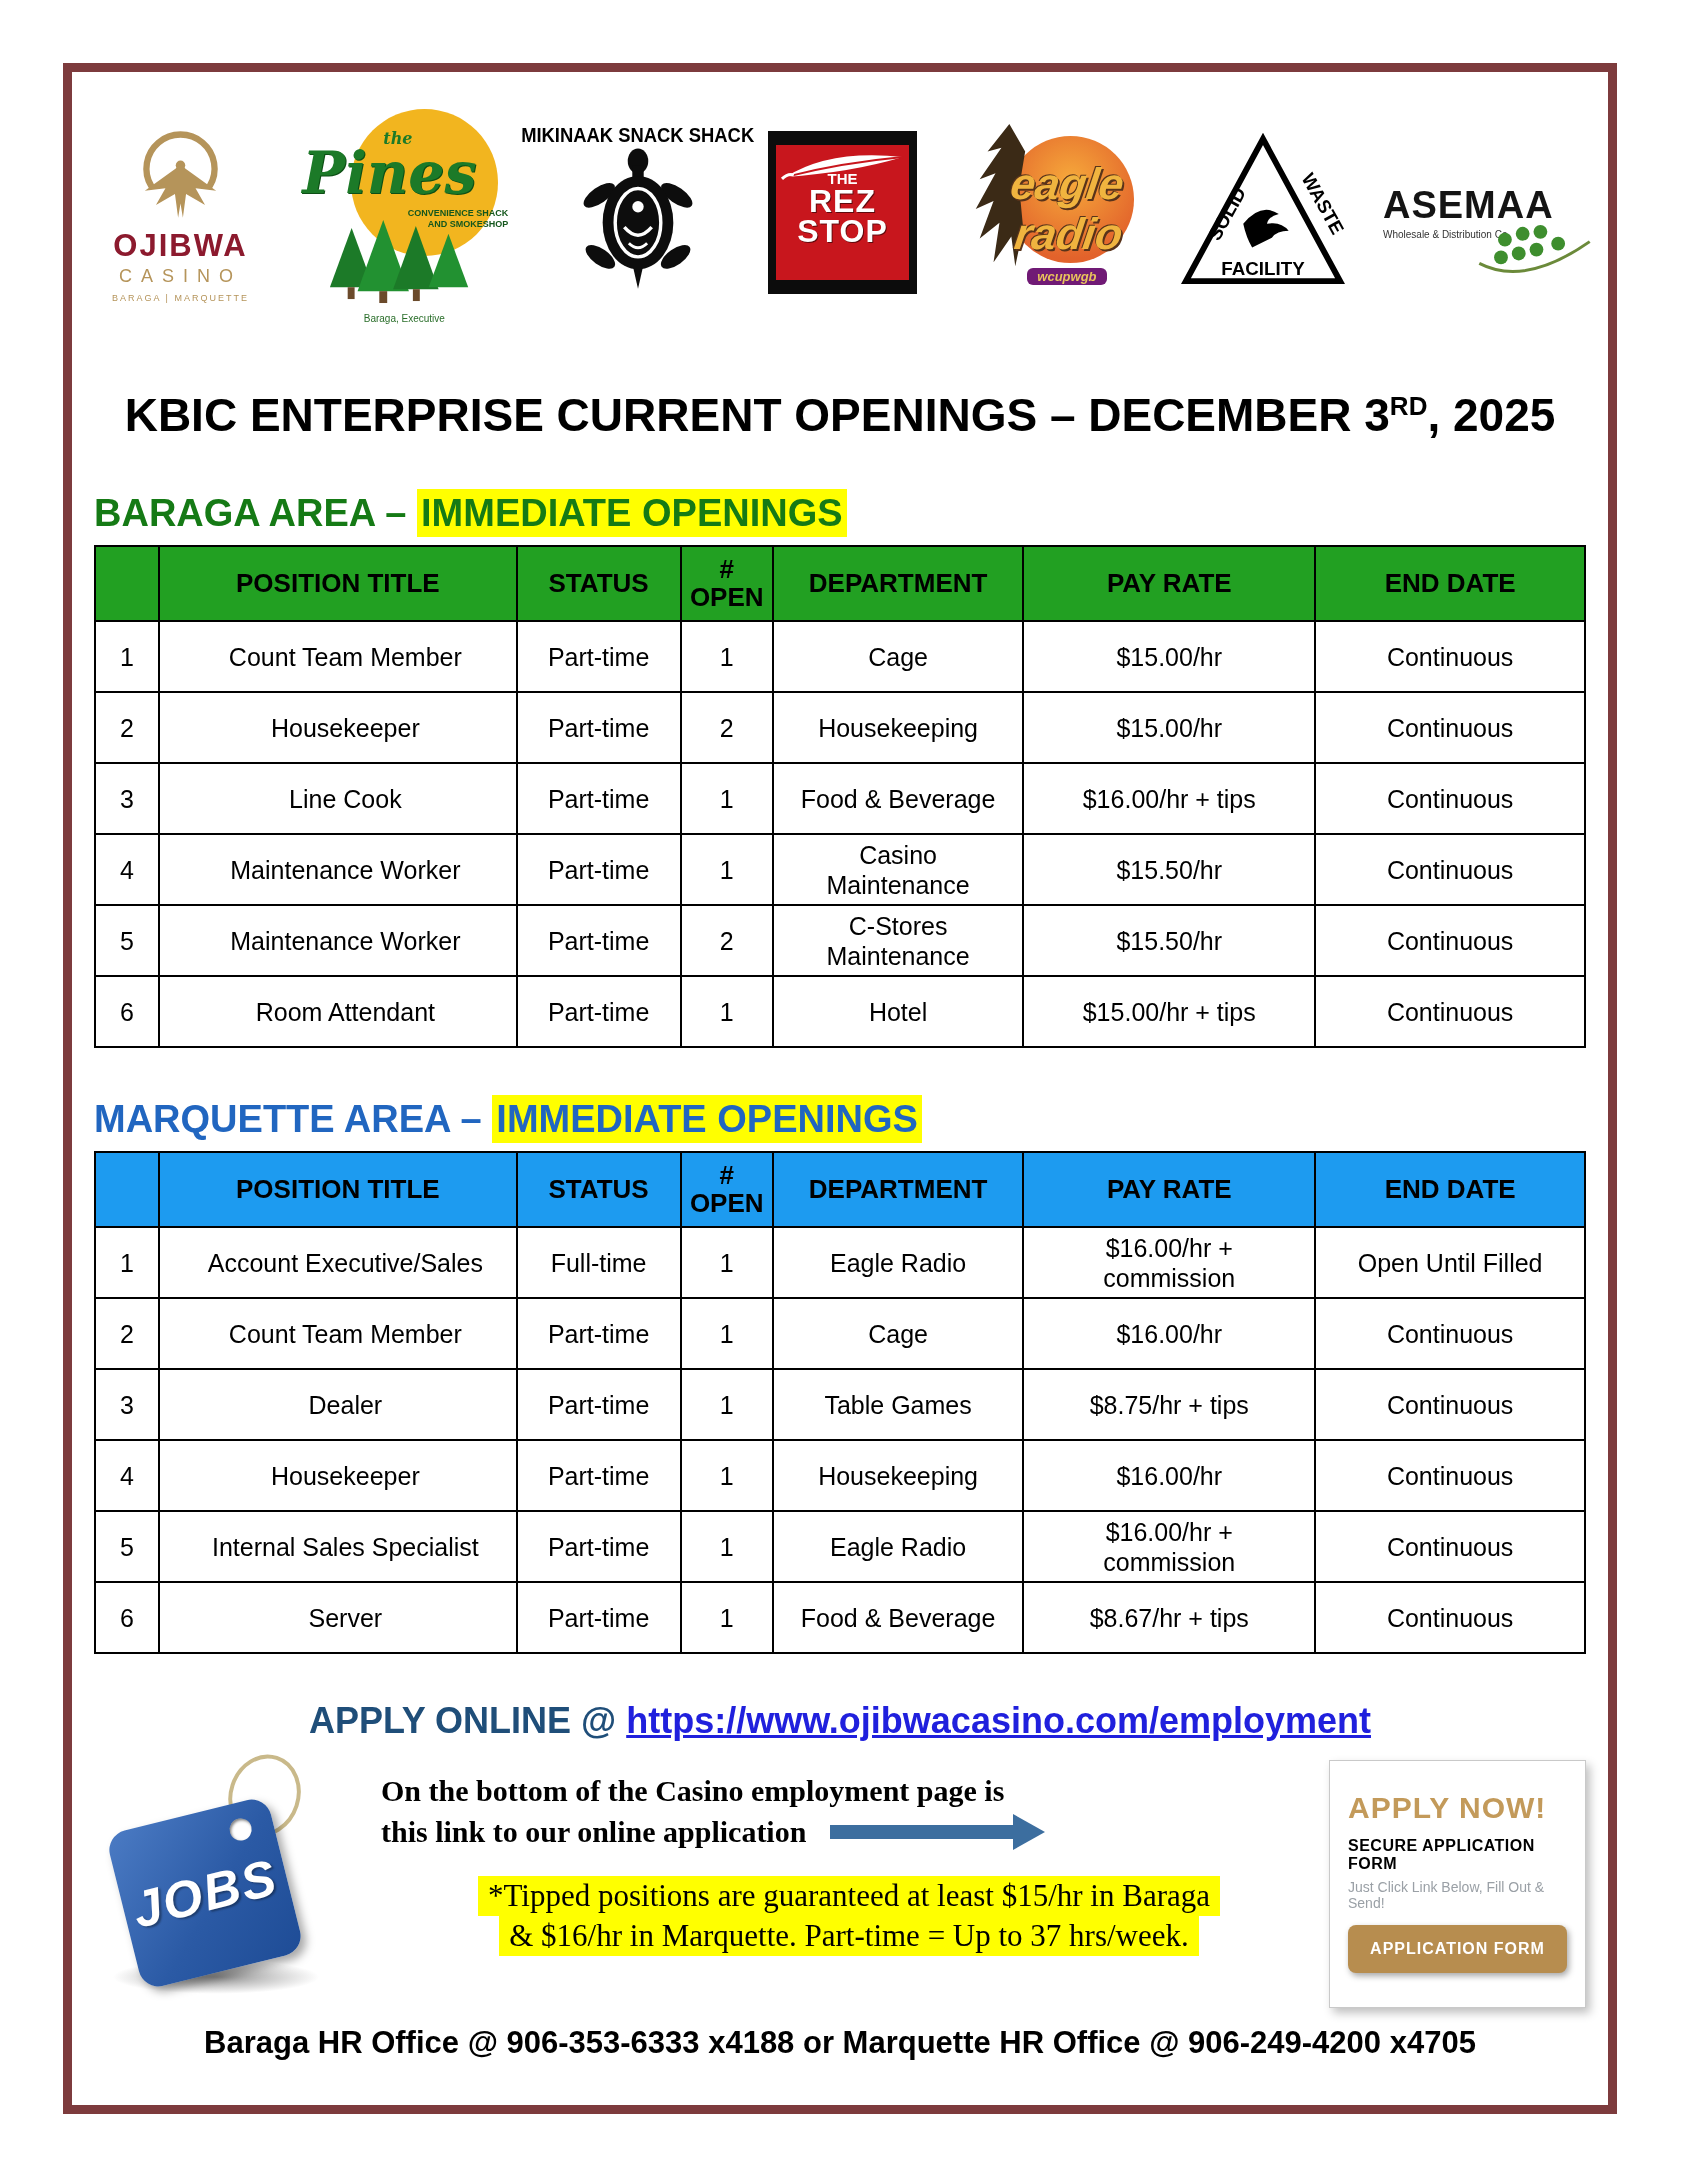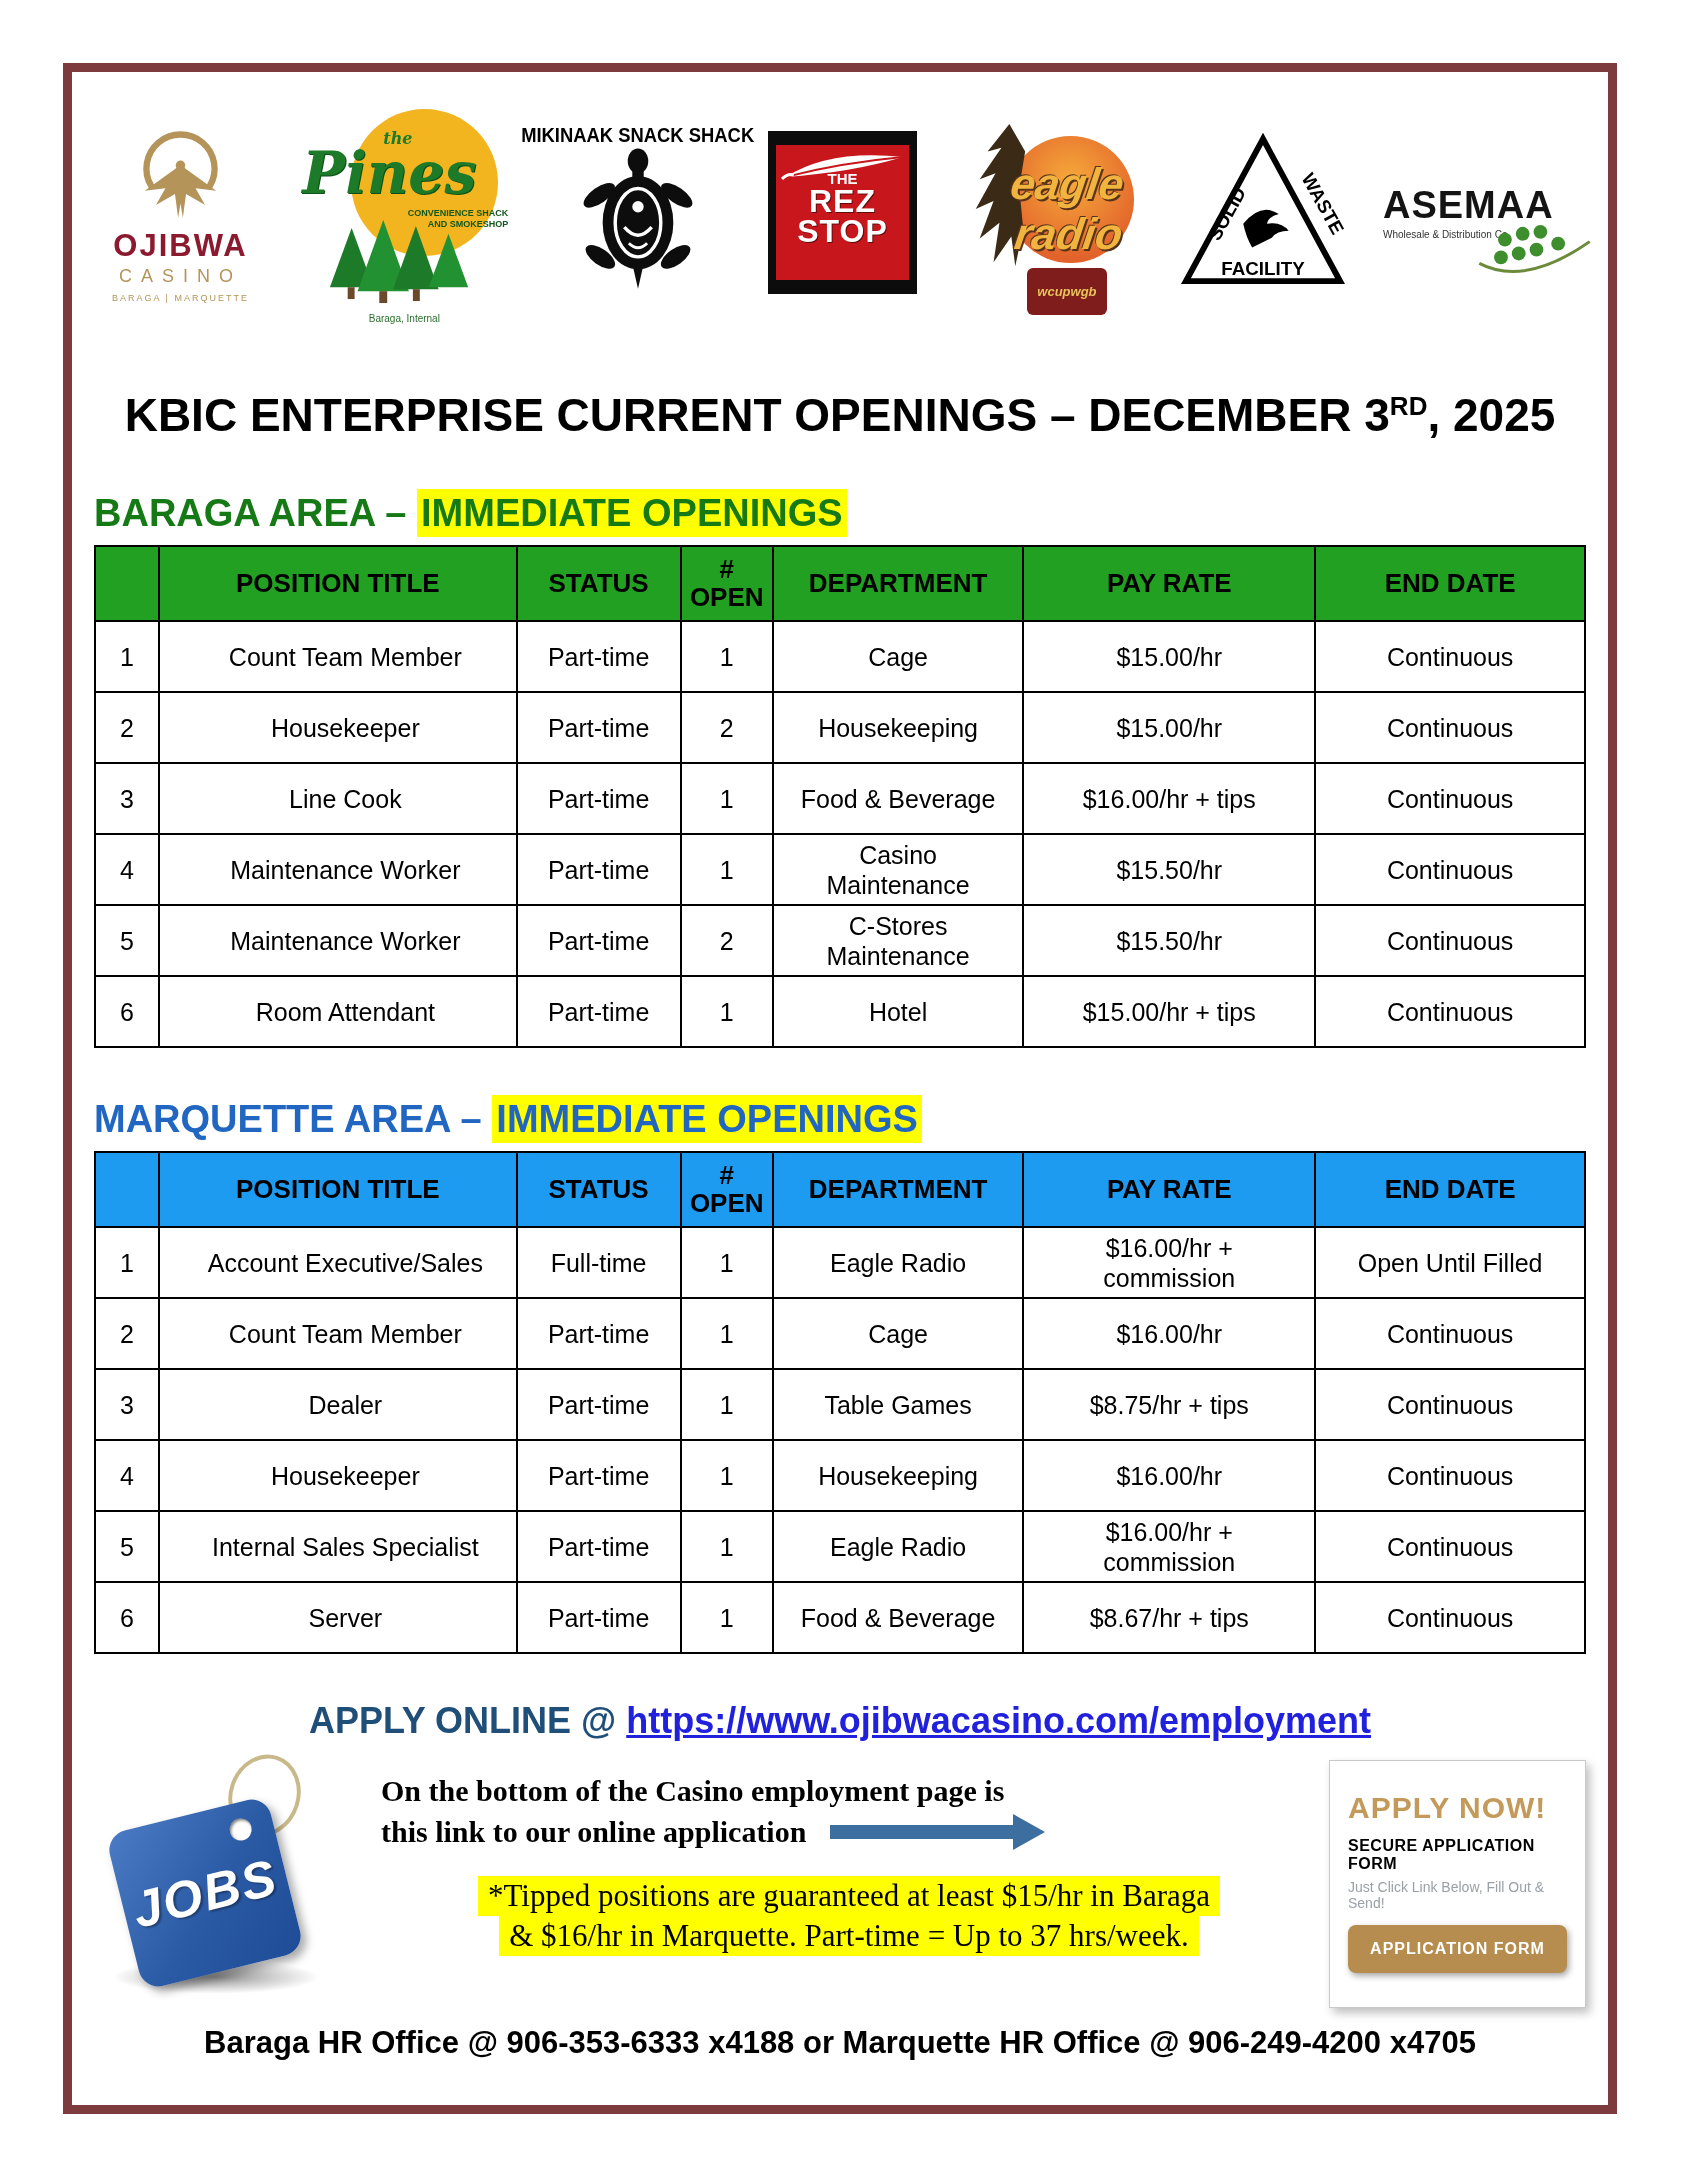--- a/index.html
+++ b/index.html
@@ -37,21 +37,21 @@
   .rez .inner { width:100%; height:100%; background:#C8161D; position:relative; text-align:center; padding-top:26px; }
   .rez .feather { position:absolute; left:4px; top:2px; }
   .rez .l1 { color:#fff; font-weight:bold; font-size:15px; line-height:1; }
   .rez .l2, .rez .l3 { color:#fff; font-weight:bold; font-size:32px; line-height:0.95; letter-spacing:1px; text-shadow:1px 1px 0 #5e0a0d; }
 
   .eagleradio { width:193px; height:208px; position:relative; }
   .eagleradio .sunset { position:absolute; left:57px; top:28px; width:127px; height:127px; border-radius:50%; background:radial-gradient(circle at 50% 35%, #F6A93B 0%, #E2622B 75%); }
   .eagleradio .bird { position:absolute; left:0px; top:10px; }
   .eagleradio .w1 { position:absolute; left:61px; top:51px; color:#F0B43F; font-size:44px; font-weight:bold; font-style:italic; text-shadow:2px 2px 0 #58331a, -1px -1px 0 #58331a; transform:skewX(-8deg); }
   .eagleradio .w2 { position:absolute; left:65px; top:101px; color:#F0B43F; font-size:44px; font-weight:bold; font-style:italic; text-shadow:2px 2px 0 #58331a, -1px -1px 0 #58331a; transform:skewX(-8deg); }
-  .eagleradio .sub { position:absolute; left:77px; top:160px; color:#E8C35C; background:#7f1d1d; font-size:13px; font-style:italic; font-weight:bold; padding:16px 10px; border-radius:6px; }
+  .eagleradio .sub { position:absolute; left:77px; top:160px; color:#E8C35C; background:#701a75; font-size:13px; font-style:italic; font-weight:bold; padding:1px 10px; border-radius:6px; }
 
   .solidwaste { width:173px; }
 
   .asemaa { width:203px; position:relative; text-align:left; }
   .asemaa .name { font-size:38px; font-weight:bold; letter-spacing:1px; color:#141414; }
   .asemaa .sub { font-size:10px; color:#333; margin-top:2px; }
   .asemaa svg { position:absolute; right:-8px; top:34px; }
 
   
   .page-title { margin-top:60px; text-align:center; font-size:46px; font-weight:bold; letter-spacing:0px; }
@@ -143,21 +143,21 @@
         <svg width="163" height="91" viewBox="0 0 165 92">
           <polygon points="30,10 8,70 52,70" fill="#1C7A28"></polygon>
           <polygon points="62,2 36,74 88,74" fill="#229131"></polygon>
           <polygon points="95,8 72,72 118,72" fill="#1C7A28"></polygon>
           <polygon points="128,16 108,70 148,70" fill="#229131"></polygon>
           <rect x="58" y="74" width="8" height="12" fill="#6b4a2b"></rect>
           <rect x="92" y="72" width="7" height="12" fill="#6b4a2b"></rect>
           <rect x="26" y="70" width="7" height="12" fill="#6b4a2b"></rect>
         </svg>
       </div>
-      <div class="city">Baraga, Internal</div>
+      <div class="city">Baraga, Executive</div>
     </div>
 
     <div class="logo mikinaak">
       <div class="t">MIKINAAK SNACK SHACK</div>
       <span>
         <svg width="114" height="149" viewBox="0 0 100 130">
           <g fill="#0d0d0d">
             <ellipse cx="50" cy="12" rx="9" ry="11"></ellipse>
             <rect x="45" y="16" width="10" height="12"></rect>
             <ellipse cx="16" cy="42" rx="16" ry="7" transform="rotate(-35 16 42)"></ellipse>

